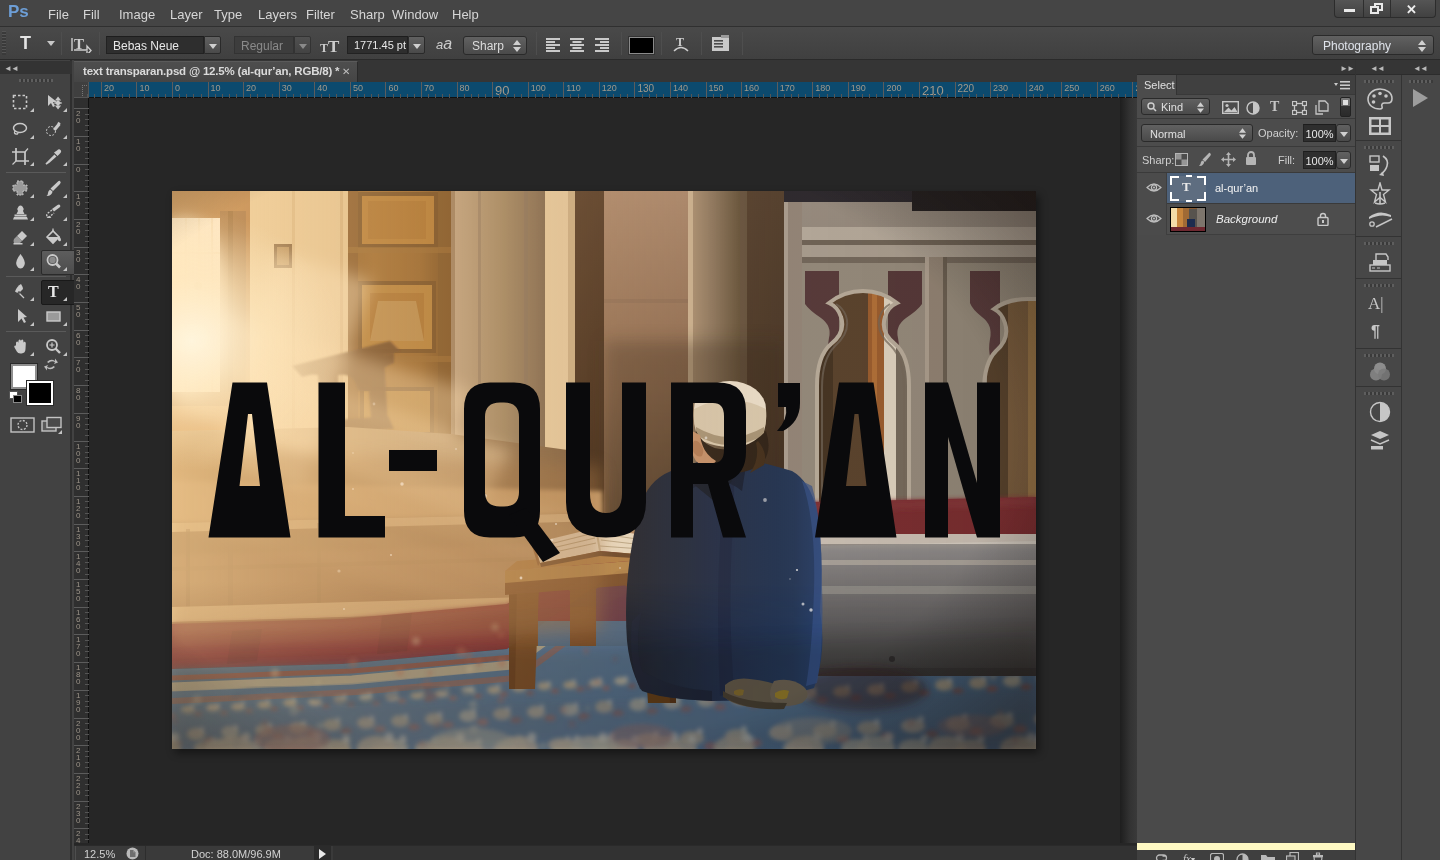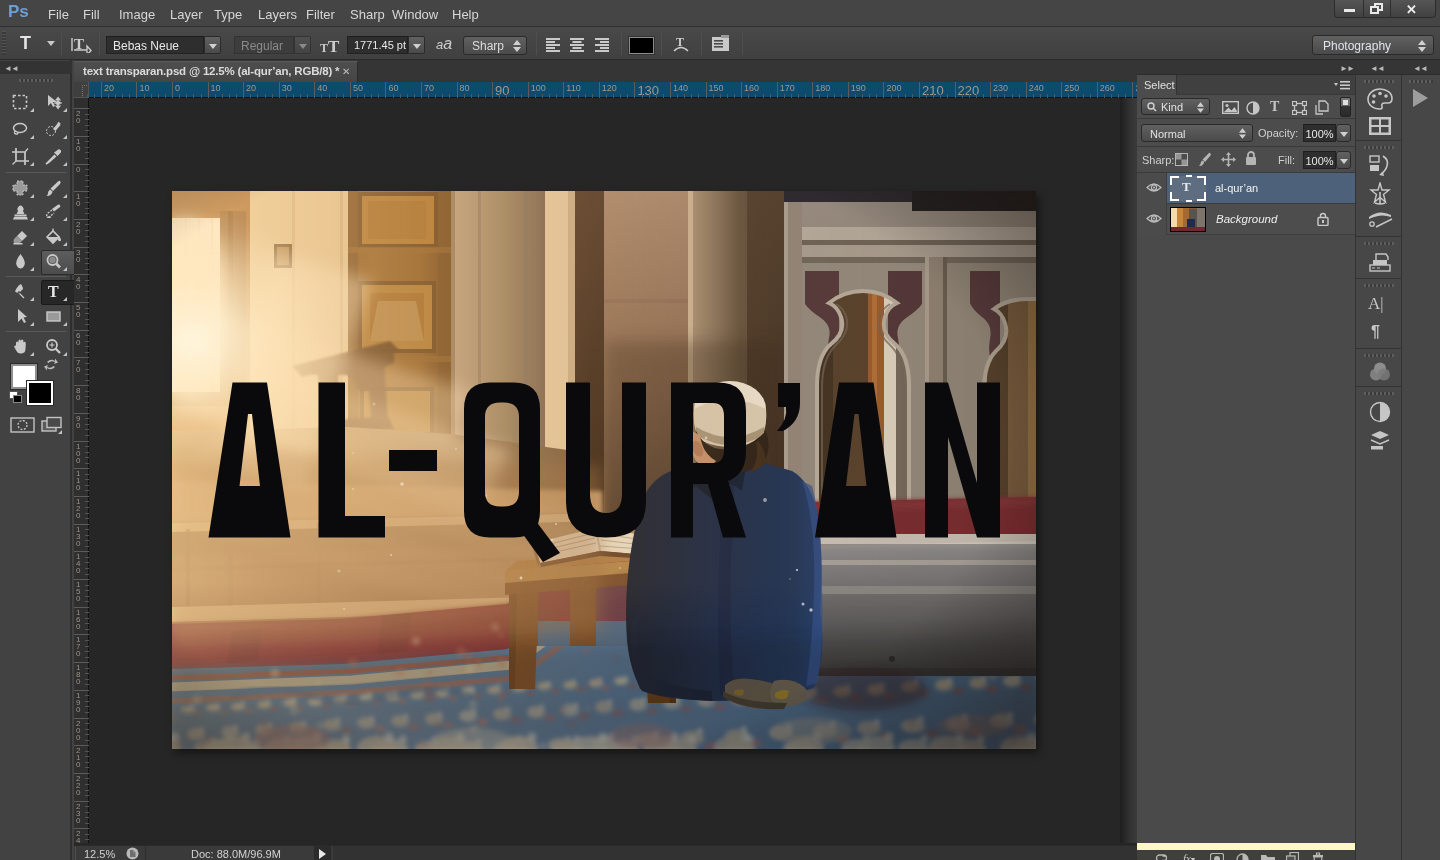--- a/index.html
+++ b/index.html
@@ -335,21 +335,21 @@
       <div class="ab" style="left:488.5px;top:12px;width:1px;height:4px;background:#555"></div>
       <div class="ab" style="left:495.6px;top:12px;width:1px;height:4px;background:#555"></div>
       <div class="ab" style="left:502.7px;top:12px;width:1px;height:4px;background:#555"></div>
       <div class="ab" style="left:509.8px;top:0;width:1px;height:16px;background:#5c5c5c"></div>
       <div class="ab" style="left:512.8px;top:1px;font-size:9px;color:#a0988a">120</div>
       <div class="ab" style="left:517.0px;top:12px;width:1px;height:4px;background:#555"></div>
       <div class="ab" style="left:524.1px;top:12px;width:1px;height:4px;background:#555"></div>
       <div class="ab" style="left:531.2px;top:12px;width:1px;height:4px;background:#555"></div>
       <div class="ab" style="left:538.3px;top:12px;width:1px;height:4px;background:#555"></div>
       <div class="ab" style="left:545.4px;top:0;width:1px;height:16px;background:#5c5c5c"></div>
-      <div class="ab" style="left:548.4px;top:1px;font-size:13px;color:#a0988a">130</div>
+      <div class="ab" style="left:548.4px;top:1px;font-size:10px;color:#a0988a">130</div>
       <div class="ab" style="left:552.5px;top:12px;width:1px;height:4px;background:#555"></div>
       <div class="ab" style="left:559.6px;top:12px;width:1px;height:4px;background:#555"></div>
       <div class="ab" style="left:566.8px;top:12px;width:1px;height:4px;background:#555"></div>
       <div class="ab" style="left:573.9px;top:12px;width:1px;height:4px;background:#555"></div>
       <div class="ab" style="left:581.0px;top:0;width:1px;height:16px;background:#5c5c5c"></div>
       <div class="ab" style="left:584.0px;top:1px;font-size:9px;color:#a0988a">140</div>
       <div class="ab" style="left:588.1px;top:12px;width:1px;height:4px;background:#555"></div>
       <div class="ab" style="left:595.2px;top:12px;width:1px;height:4px;background:#555"></div>
       <div class="ab" style="left:602.3px;top:12px;width:1px;height:4px;background:#555"></div>
       <div class="ab" style="left:609.4px;top:12px;width:1px;height:4px;background:#555"></div>
@@ -389,21 +389,21 @@
       <div class="ab" style="left:808.6px;top:12px;width:1px;height:4px;background:#555"></div>
       <div class="ab" style="left:815.7px;top:12px;width:1px;height:4px;background:#555"></div>
       <div class="ab" style="left:822.9px;top:12px;width:1px;height:4px;background:#555"></div>
       <div class="ab" style="left:830.0px;top:0;width:1px;height:16px;background:#5c5c5c"></div>
       <div class="ab" style="left:833.0px;top:1px;font-size:13px;color:#a0988a">210</div>
       <div class="ab" style="left:837.1px;top:12px;width:1px;height:4px;background:#555"></div>
       <div class="ab" style="left:844.2px;top:12px;width:1px;height:4px;background:#555"></div>
       <div class="ab" style="left:851.3px;top:12px;width:1px;height:4px;background:#555"></div>
       <div class="ab" style="left:858.4px;top:12px;width:1px;height:4px;background:#555"></div>
       <div class="ab" style="left:865.5px;top:0;width:1px;height:16px;background:#5c5c5c"></div>
-      <div class="ab" style="left:868.5px;top:1px;font-size:13px;color:#a0988a">220</div>
+      <div class="ab" style="left:868.5px;top:1px;font-size:10px;color:#a0988a">220</div>
       <div class="ab" style="left:872.7px;top:12px;width:1px;height:4px;background:#555"></div>
       <div class="ab" style="left:879.8px;top:12px;width:1px;height:4px;background:#555"></div>
       <div class="ab" style="left:886.9px;top:12px;width:1px;height:4px;background:#555"></div>
       <div class="ab" style="left:894.0px;top:12px;width:1px;height:4px;background:#555"></div>
       <div class="ab" style="left:901.1px;top:0;width:1px;height:16px;background:#5c5c5c"></div>
       <div class="ab" style="left:904.1px;top:1px;font-size:9px;color:#a0988a">230</div>
       <div class="ab" style="left:908.2px;top:12px;width:1px;height:4px;background:#555"></div>
       <div class="ab" style="left:915.3px;top:12px;width:1px;height:4px;background:#555"></div>
       <div class="ab" style="left:922.5px;top:12px;width:1px;height:4px;background:#555"></div>
       <div class="ab" style="left:929.6px;top:12px;width:1px;height:4px;background:#555"></div>

